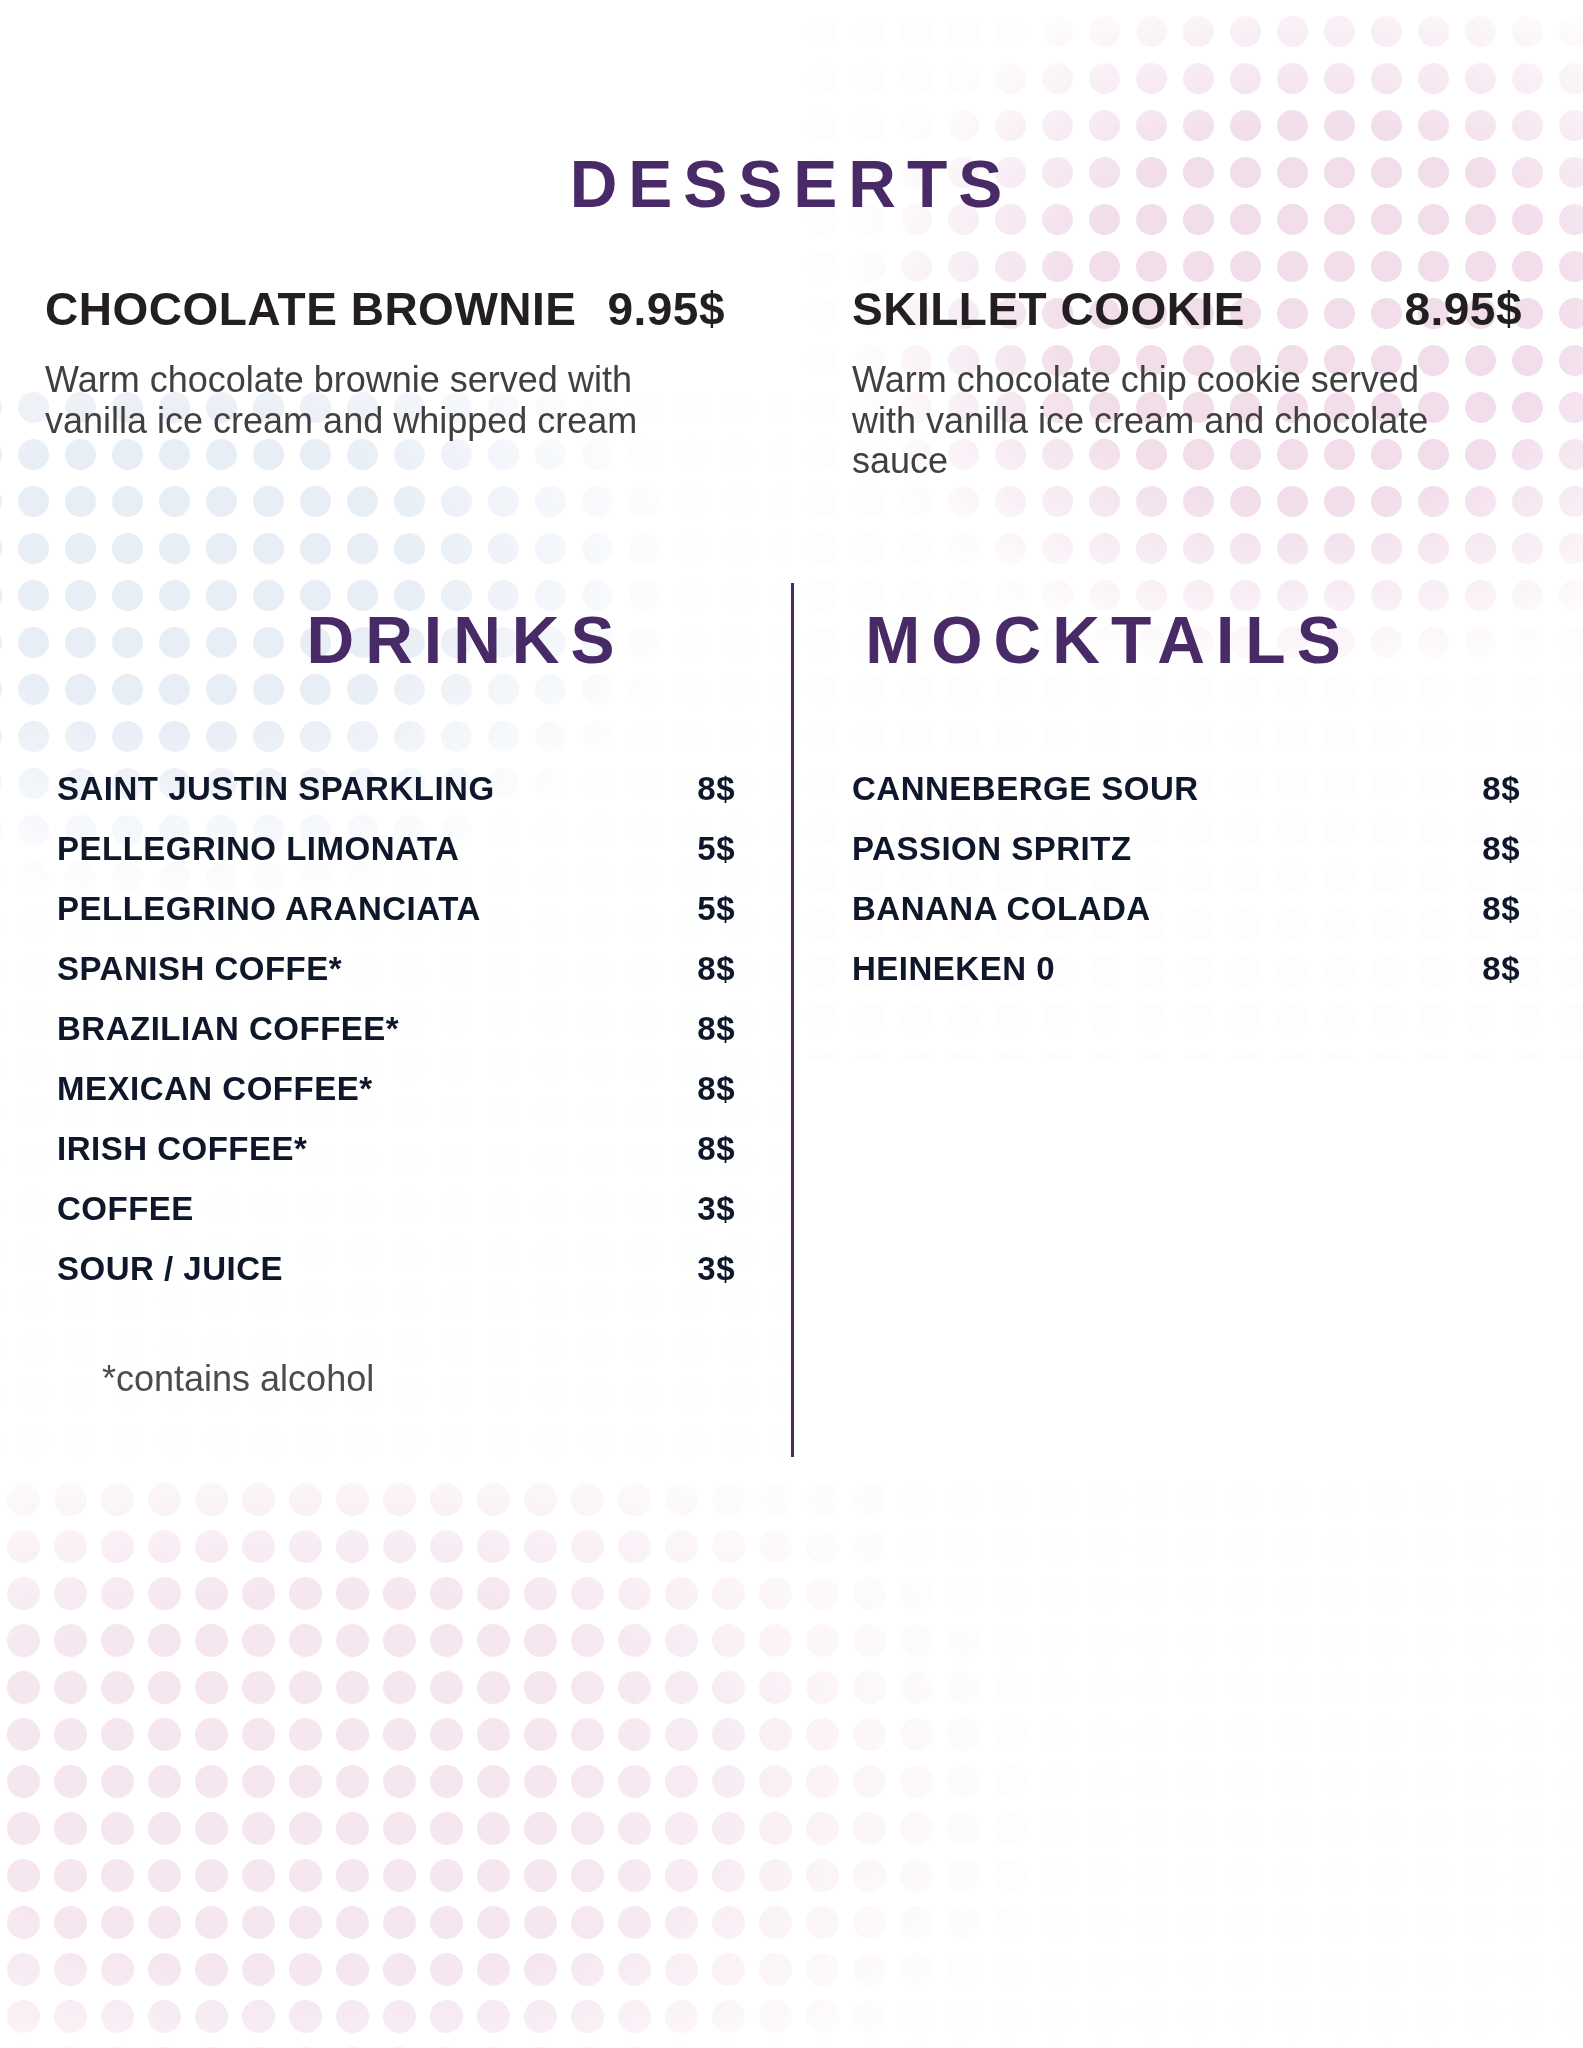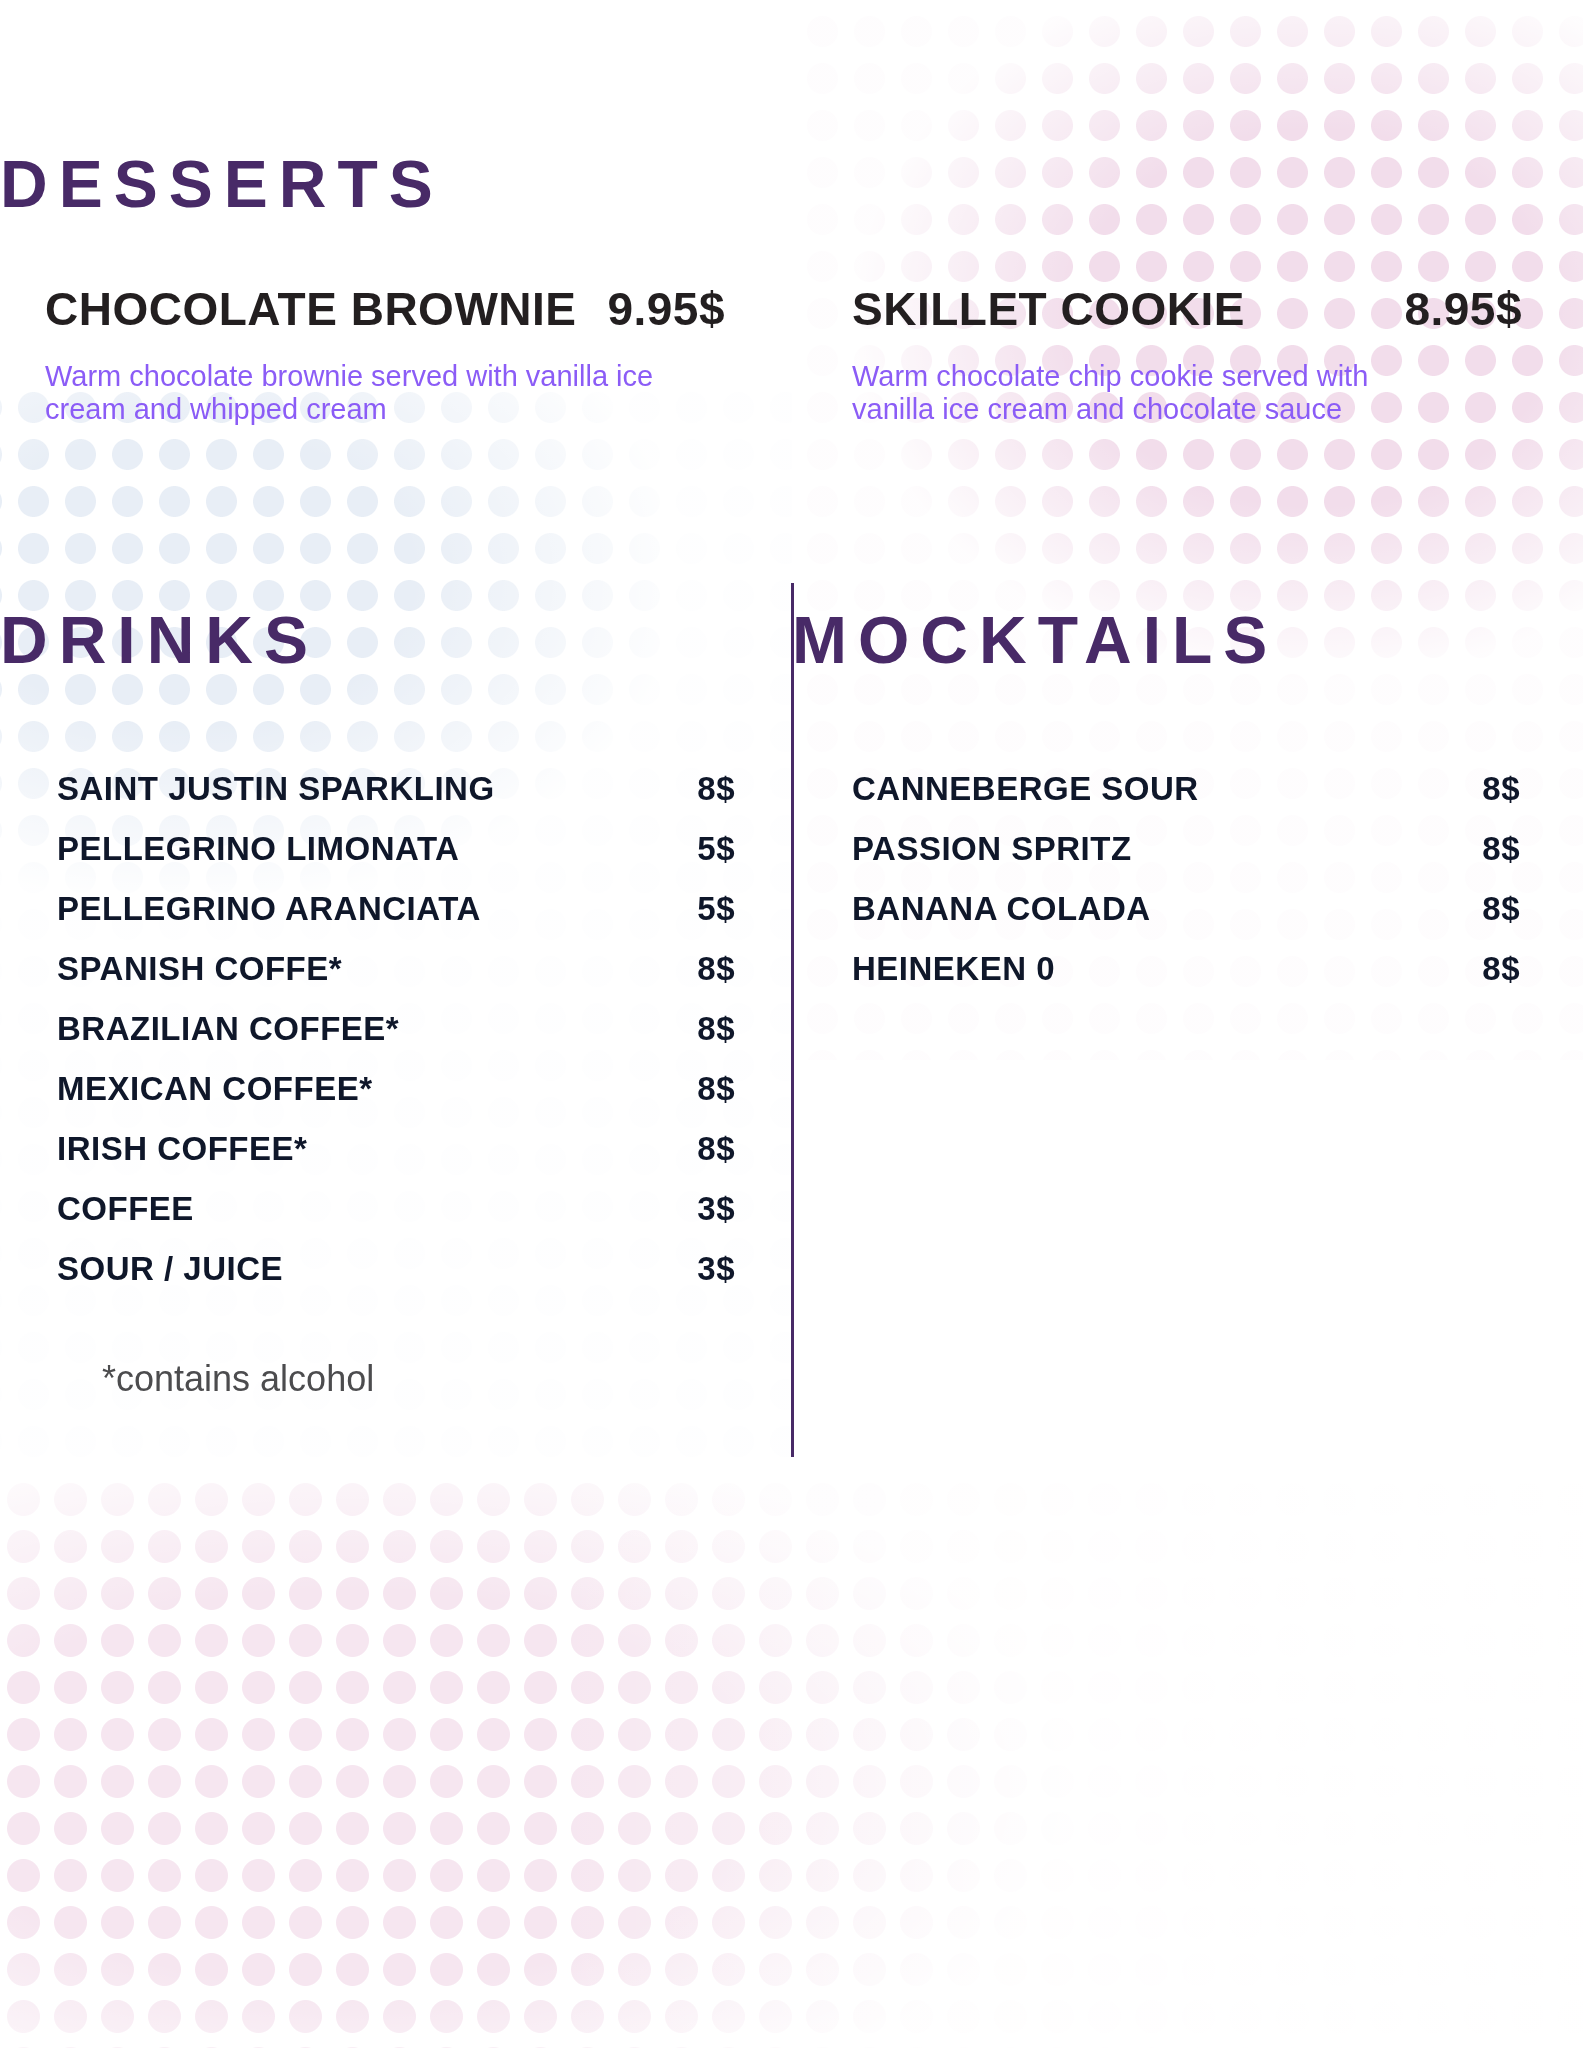--- a/index.html
+++ b/index.html
@@ -38,38 +38,38 @@
       radial-gradient(circle, #f6e6f0 16px, rgba(246,230,240,0) 17px) 0 6px / 47px 47px repeat;
   }
 
   
   .section-title {
     position:absolute;
     font-size:66px;
     font-weight:800;
     letter-spacing:11px;
     color:#482a67;
-    text-align:left;
+    text-align:center;
     white-space:nowrap;
   }
   .title-desserts  { top:146px; left:0;     width:1583px; }
   .title-drinks    { top:602px; left:0;     width:932px;  }
   .title-mocktails { top:602px; left:792px; width:633px;  }
 
   
   .dessert { position:absolute; top:282px; }
   .dessert-left  { left:45px;  width:680px; }
   .dessert-right { left:852px; width:670px; }
   .dessert-head {
     display:flex; justify-content:space-between; align-items:center;
     font-size:46px; font-weight:700; letter-spacing:0.5px; color:#231f20;
   }
   .dessert-desc {
     margin-top:24px;
-    font-size:29px; line-height:1.13; color:#8b5cf6;
+    font-size:36px; line-height:1.13; color:#404040;
   }
   .dessert-left  .dessert-desc { width:640px; }
   .dessert-right .dessert-desc { width:600px; }
 
   
   .divider {
     position:absolute;
     left:791px; top:583px;
     width:3px; height:874px;
     background:#482a67;

